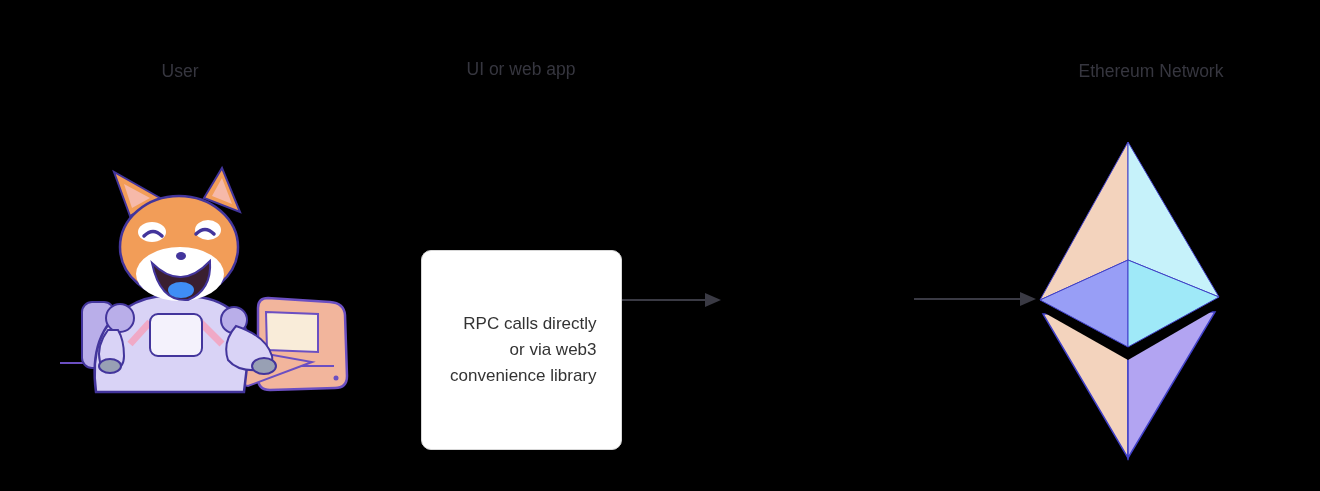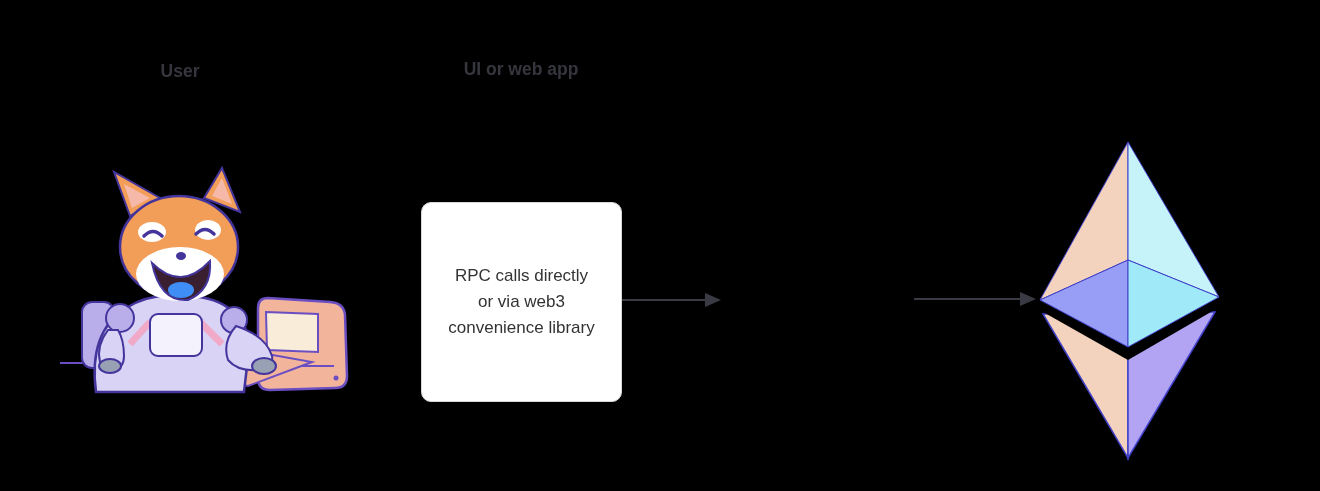--- a/index.html
+++ b/index.html
@@ -8,47 +8,49 @@
     width: 1320px;
     height: 491px;
     background: var(--background, #000);
     overflow: hidden;
     font-family: "Liberation Sans", sans-serif;
   }
   .hdr {
     position: absolute;
     transform: translate(-50%, -50%);
     font-size: 17.5px;
-    font-weight: bold;
+    font-weight: normal;
     color: var(--header_text, #35353f);
     white-space: nowrap;
   }
   .layer { position: absolute; left: 0; top: 0; }
   .node-box {
     position: absolute;
     background: var(--box_bg, #fff);
     border: 1px solid var(--box_border, #d7d7d7);
     border-radius: 10px;
     display: flex;
     align-items: center;
     justify-content: center;
-    text-align: center;
+    text-align: right;
     color: var(--box_text, #333);
     font-size: 17px;
     line-height: 26px;
+    margin-top: 48px;
   }
   .node-box .lbl { display: block; }
 </style>
 </head>
 <body>
 
 <div class="canvas">
 
   <div class="hdr" style="left:180px; top:71px">User</div>
   <div class="hdr" style="left:521px; top:69px">UI or web app</div>
+  <div class="hdr" style="left:1151px; top:71px">Ethereum Network</div>
 
   <svg class="layer" width="1320" height="491" viewBox="0 0 1320 491">
 
     <g>
       <line x1="60" y1="363" x2="112" y2="363" style="stroke:var(--doge-computer_outline)" stroke-width="2"></line>
 
       <g>
         <path d="M258 308 Q258 298 268 298 L330 302 Q344 303 345 315 L347 376 Q347 388 335 388 L270 390 Q258 390 258 378 Z" style="fill:var(--doge-computer);stroke:var(--doge-computer_outline)" stroke-width="2.5"></path>
         <path d="M266 312 L318 314 L318 352 L267 350 Z" style="fill:var(--doge-screen);stroke:var(--doge-computer_outline)" stroke-width="2"></path>
         <line x1="302" y1="366" x2="334" y2="366" style="stroke:var(--doge-computer_outline)" stroke-width="2"></line>

